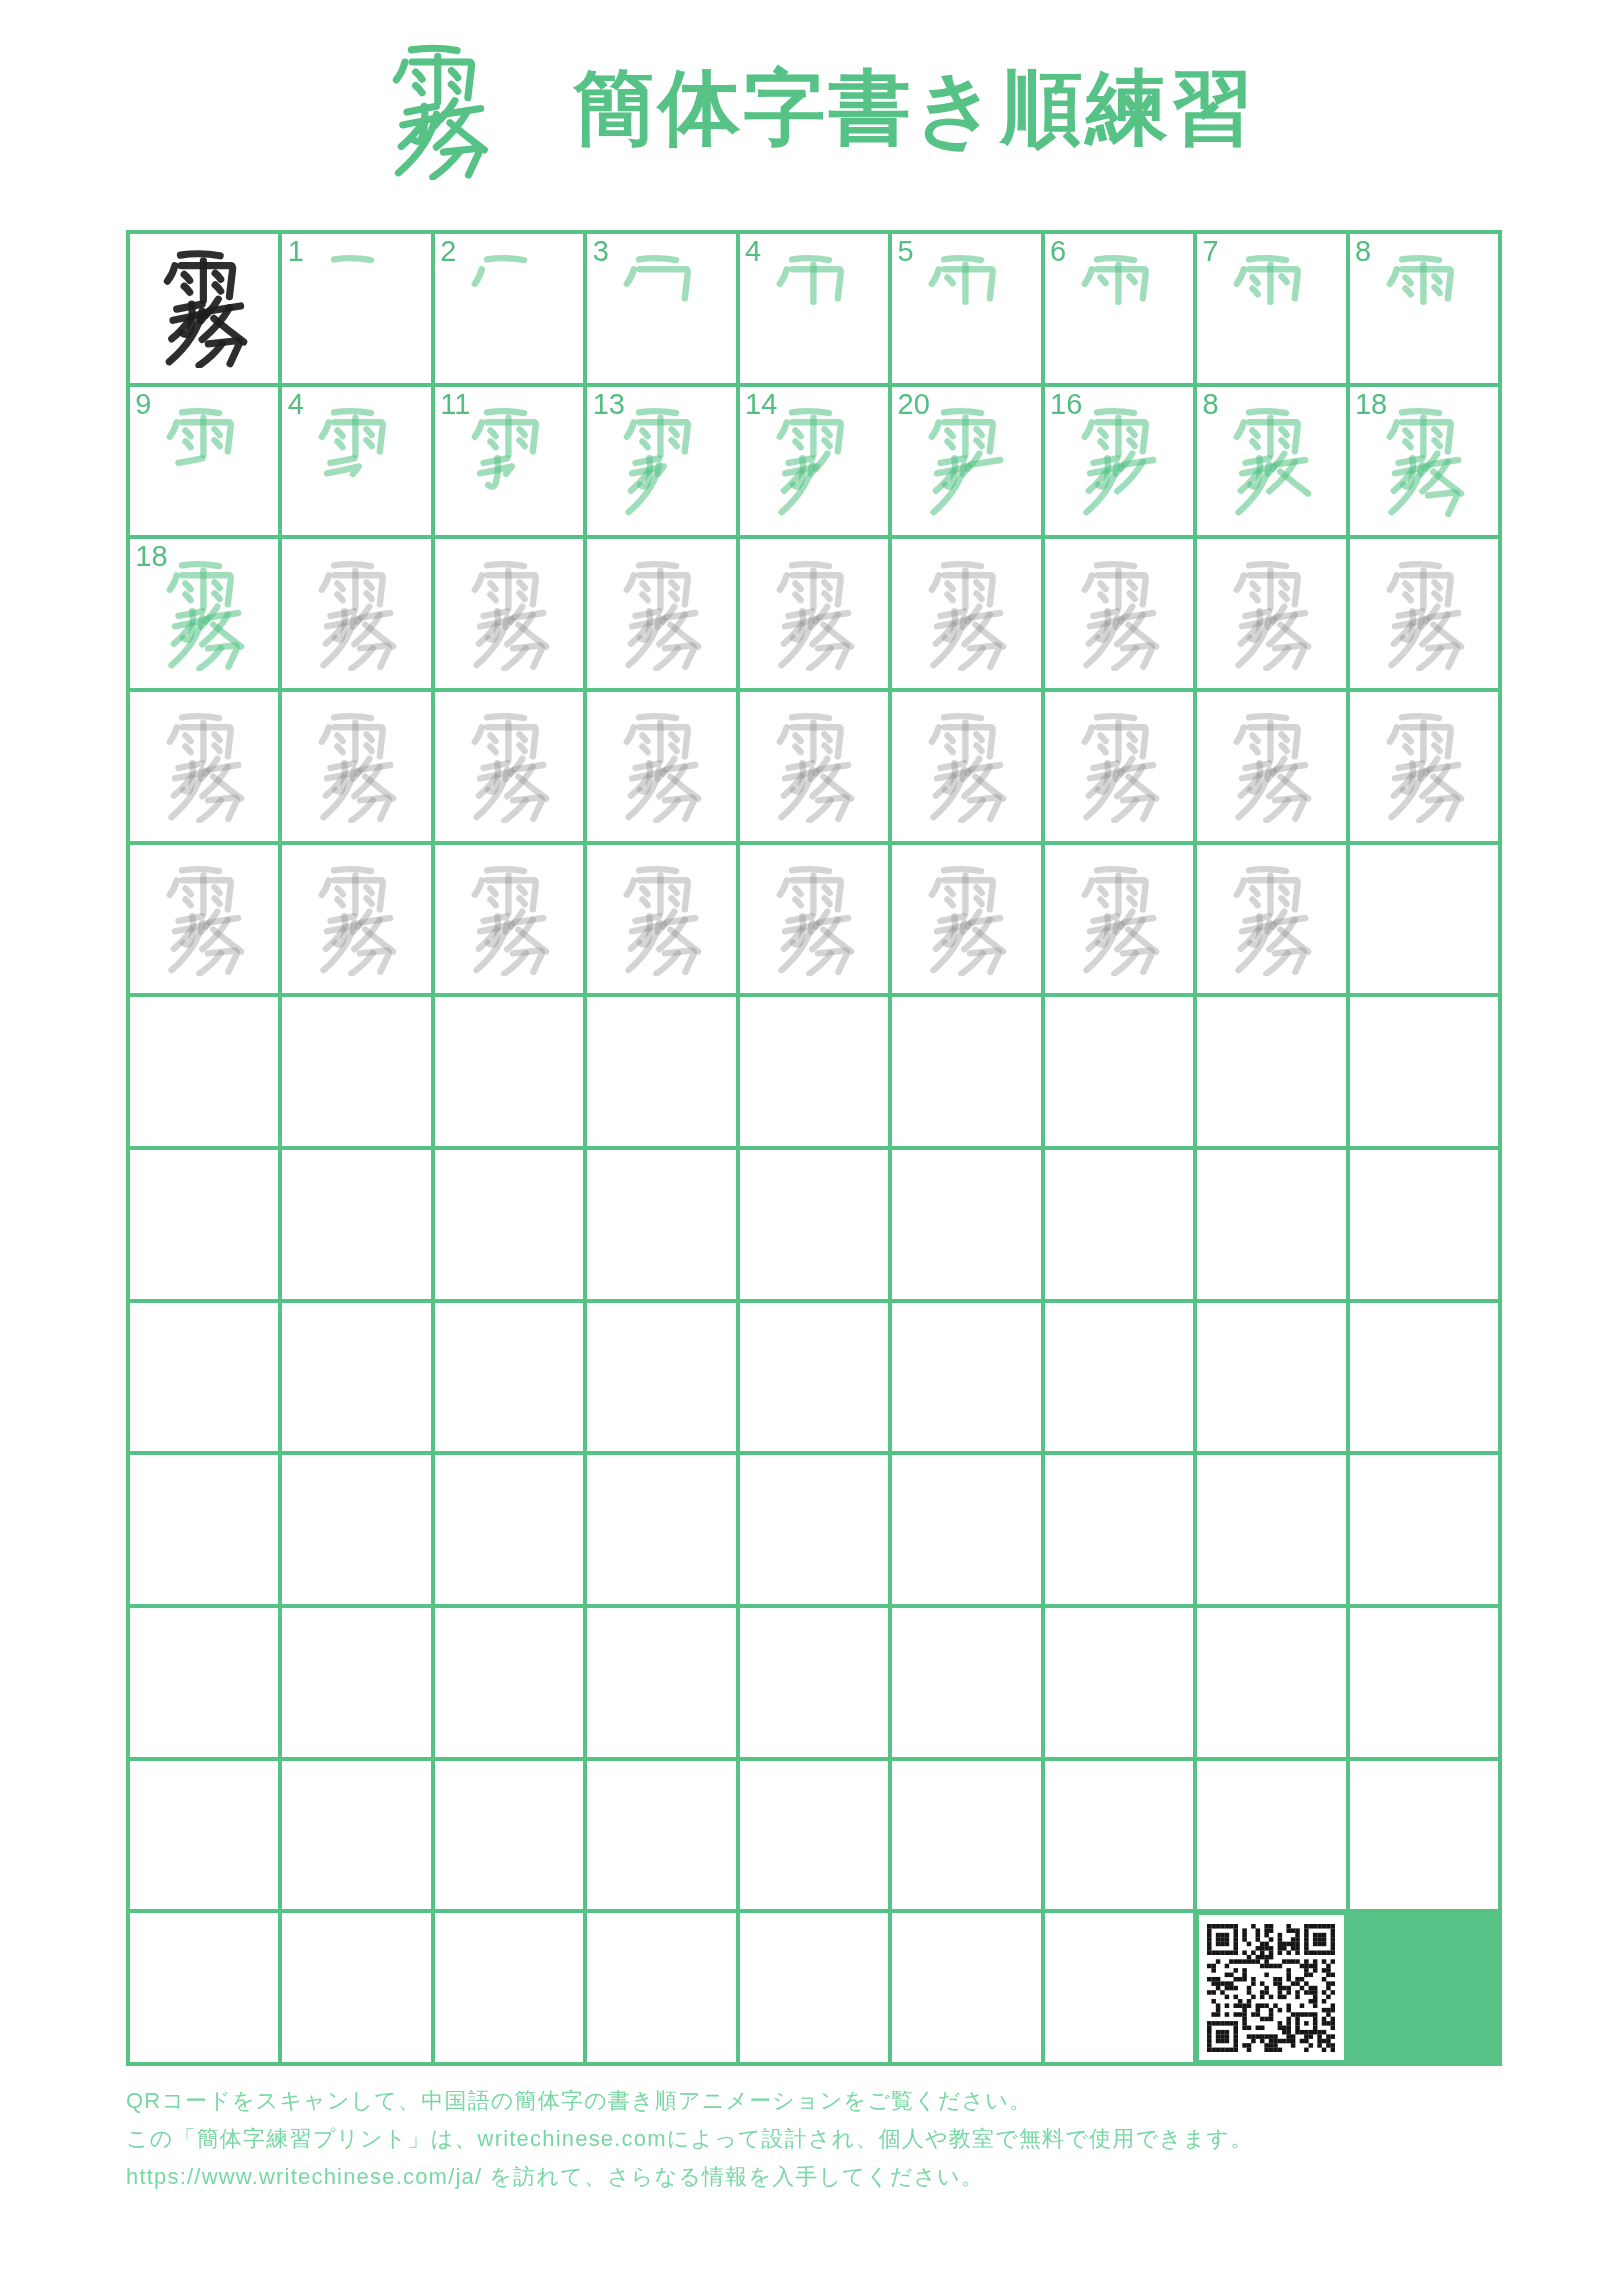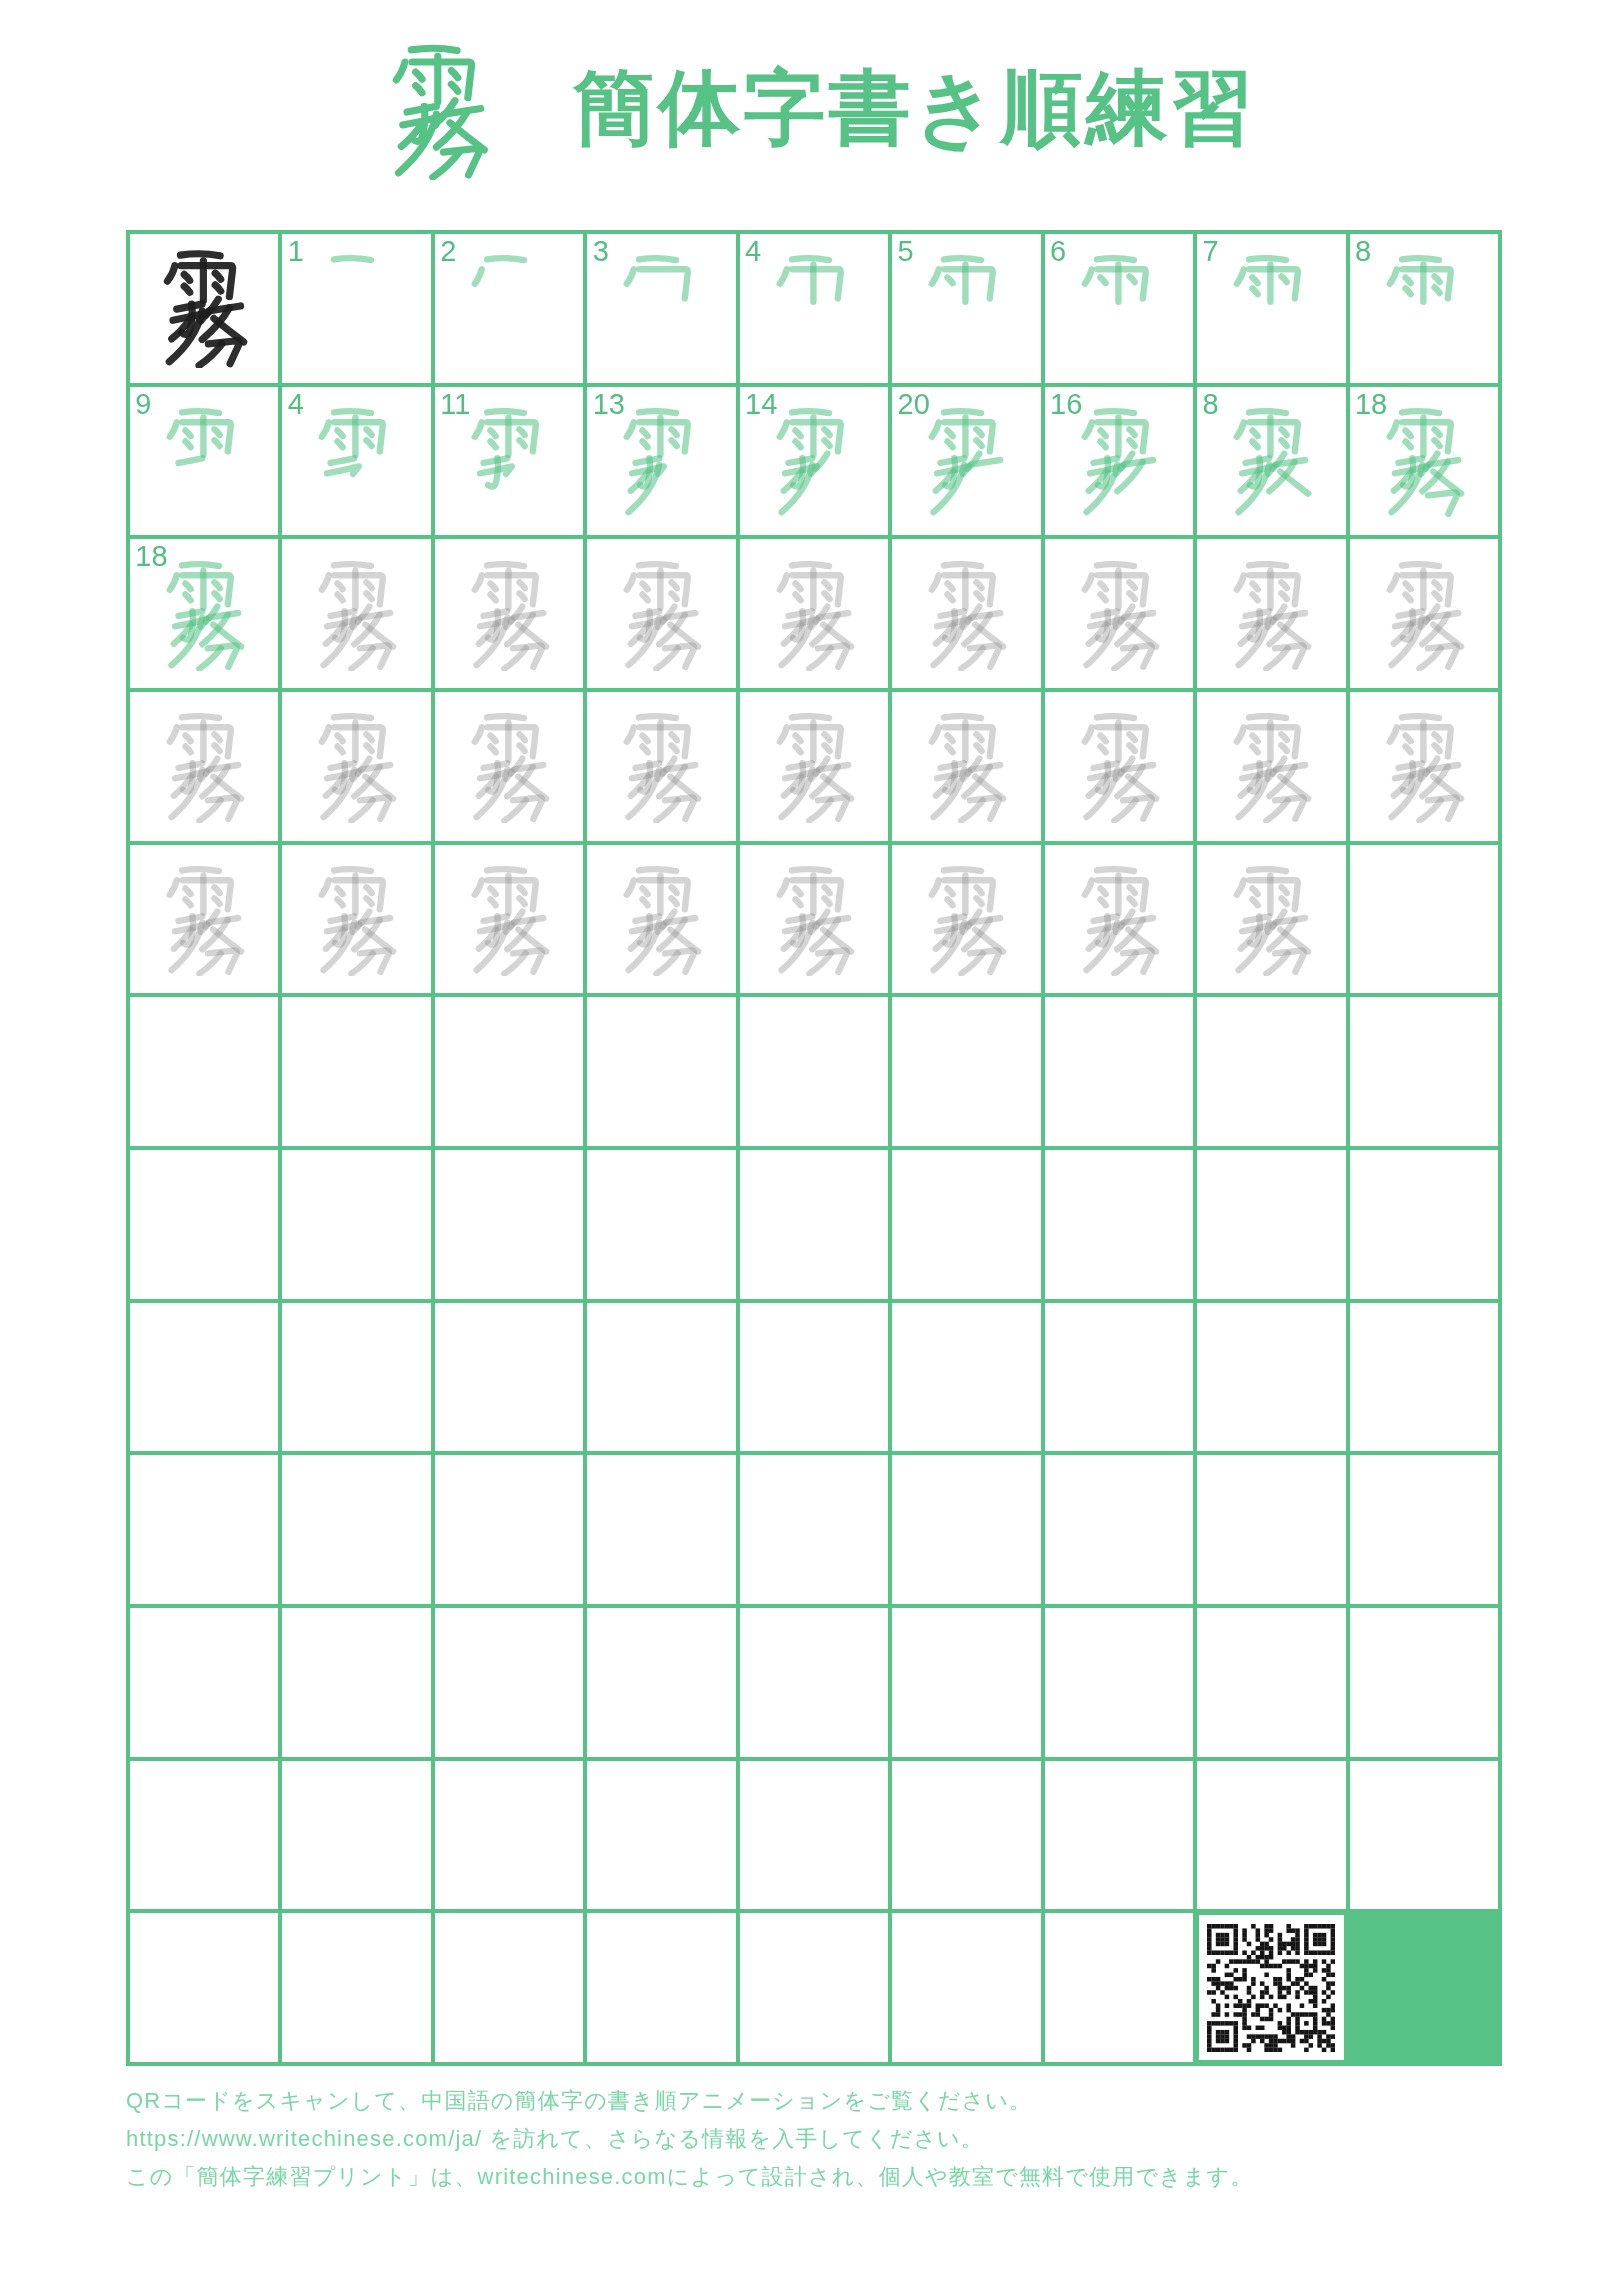--- a/index.html
+++ b/index.html
@@ -1485,16 +1485,16 @@
             <rect x="148.83" y="160.28" width="5.87" height="5.87"></rect>
             <rect x="160.28" y="160.28" width="5.87" height="5.87"></rect>
           </g>
         </svg>
       </span>
     </div>
   </div>
 
 <div class="footer">
   <div>QRコードをスキャンして、中国語の簡体字の書き順アニメーションをご覧ください。</div>
+  <div>この「簡体字練習プリント」は、writechinese.comによって設計され、個人や教室で無料で使用できます。</div>
   <div><span>https://www.writechinese.com/ja/</span><span> を訪れて、さらなる情報を入手してください。</span></div>
-  <div>この「簡体字練習プリント」は、writechinese.comによって設計され、個人や教室で無料で使用できます。</div>
 </div>
 
 
 </body></html>

